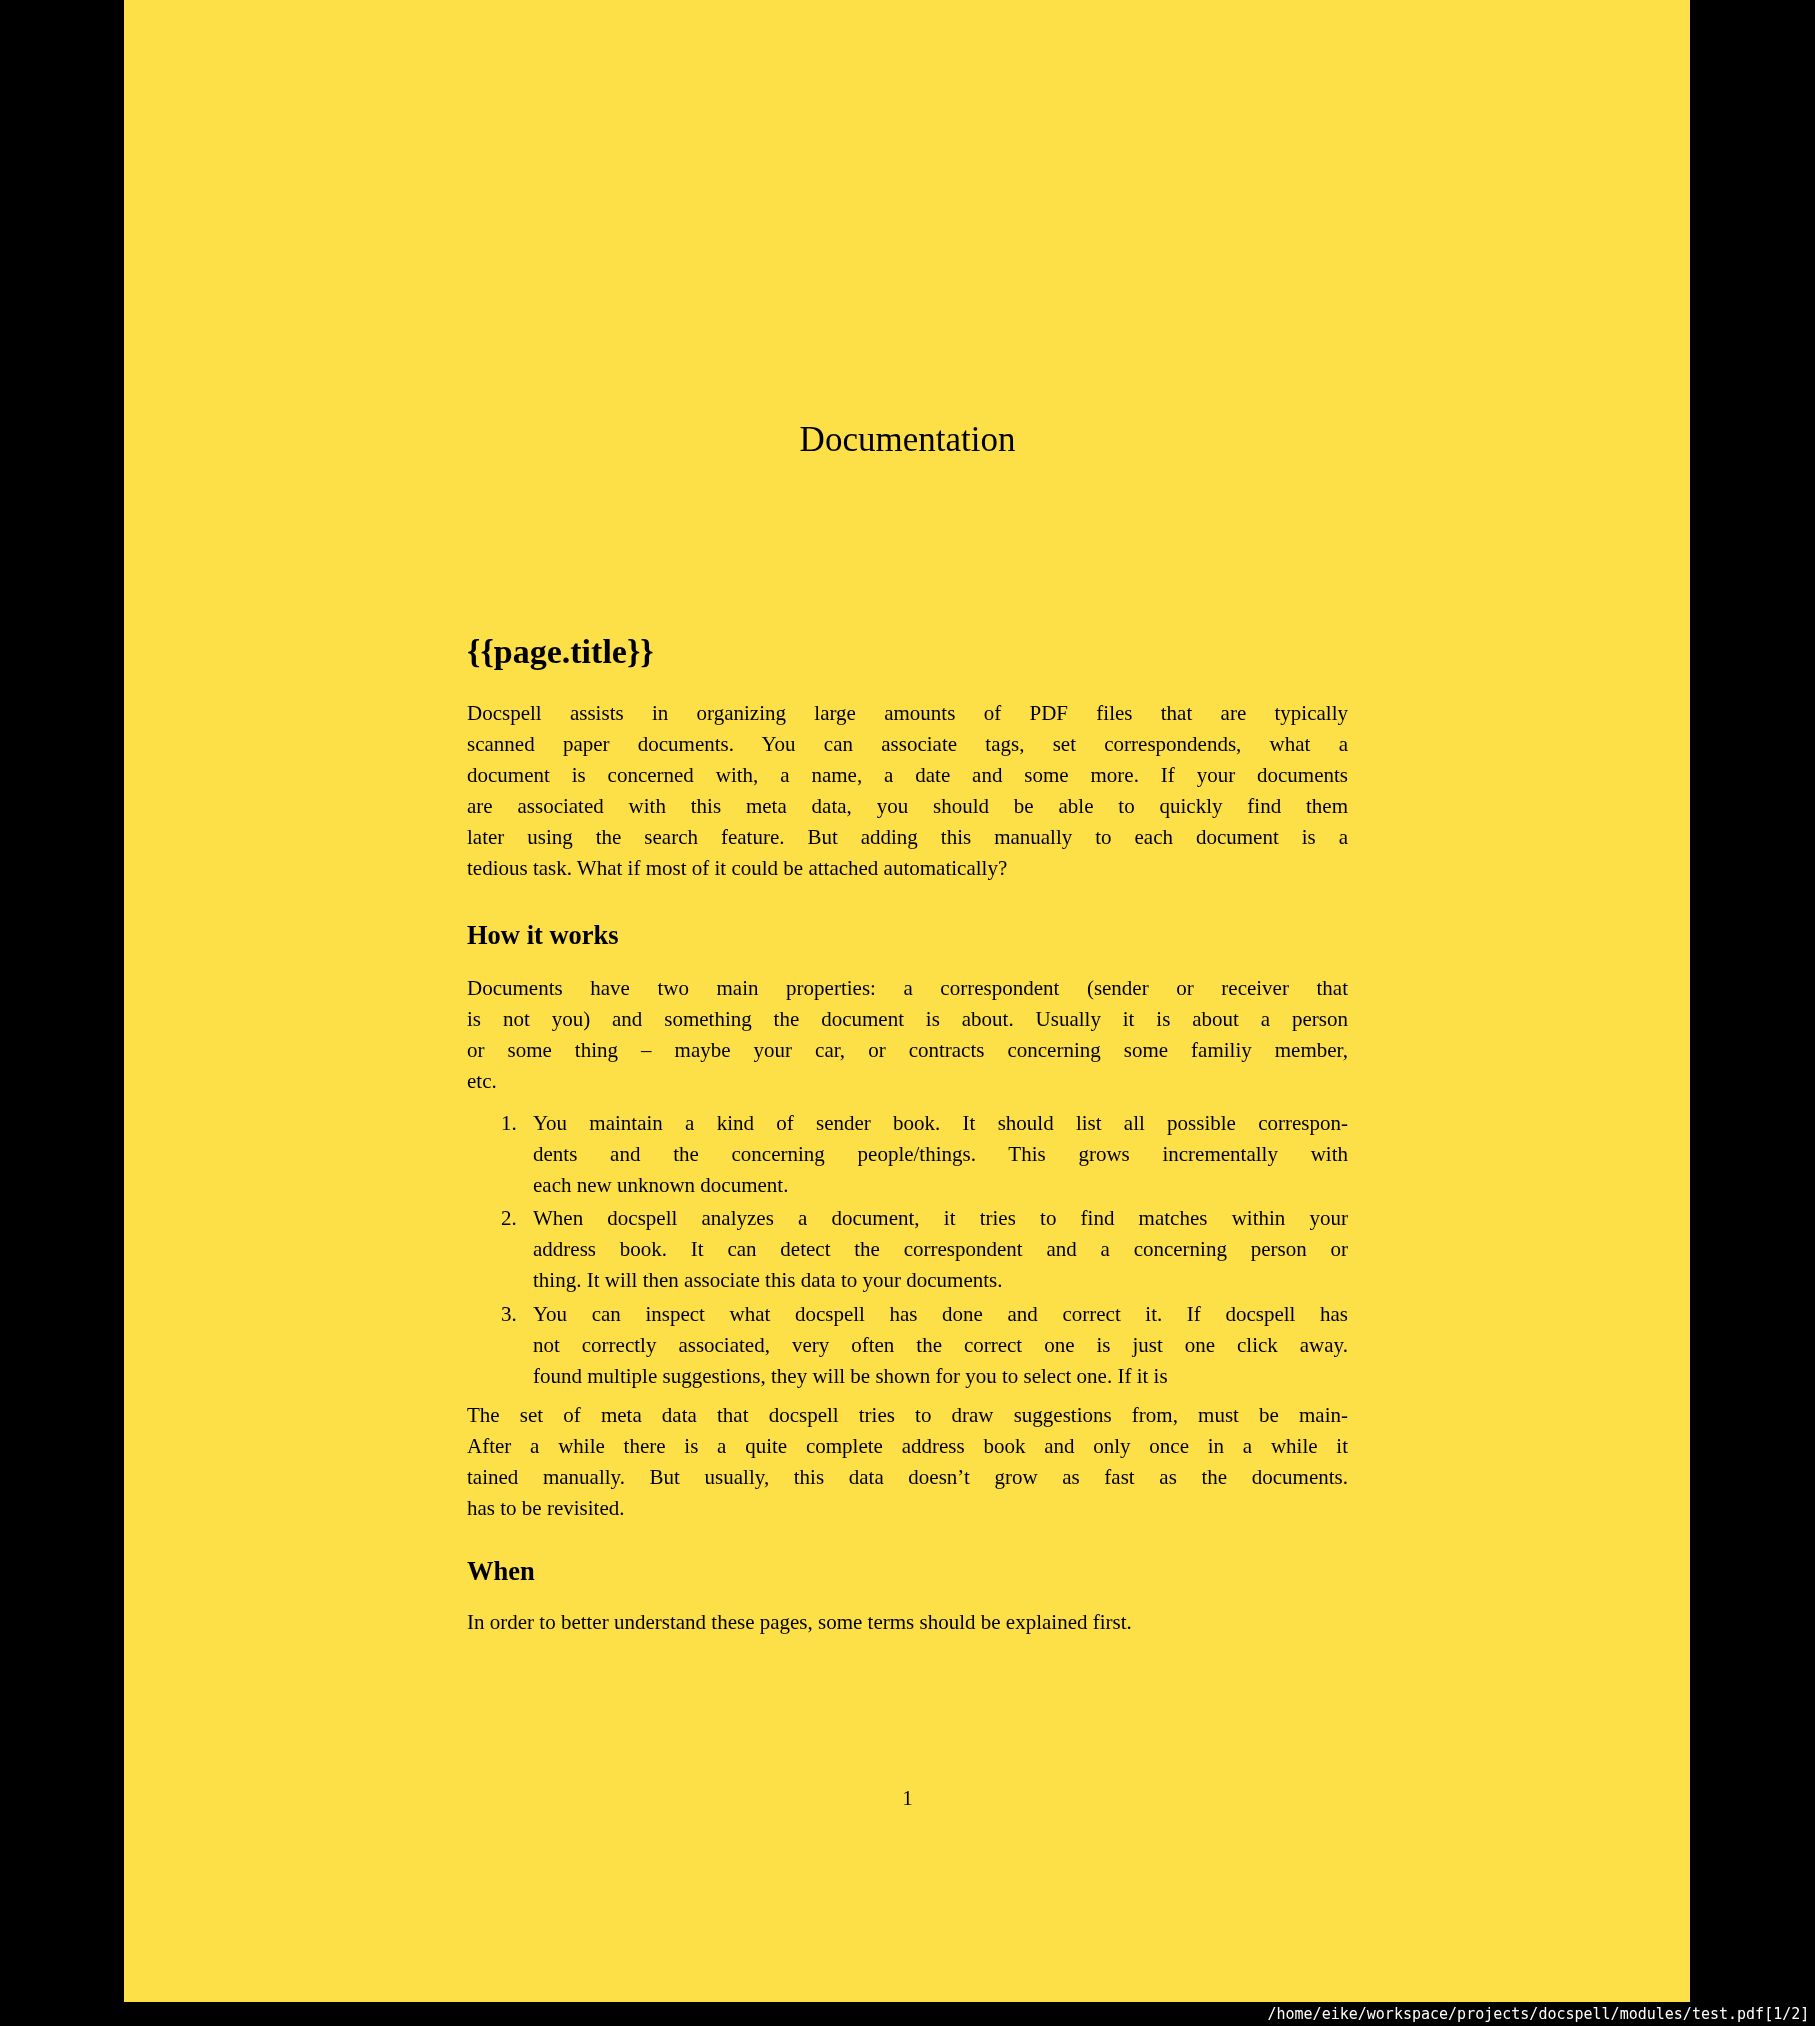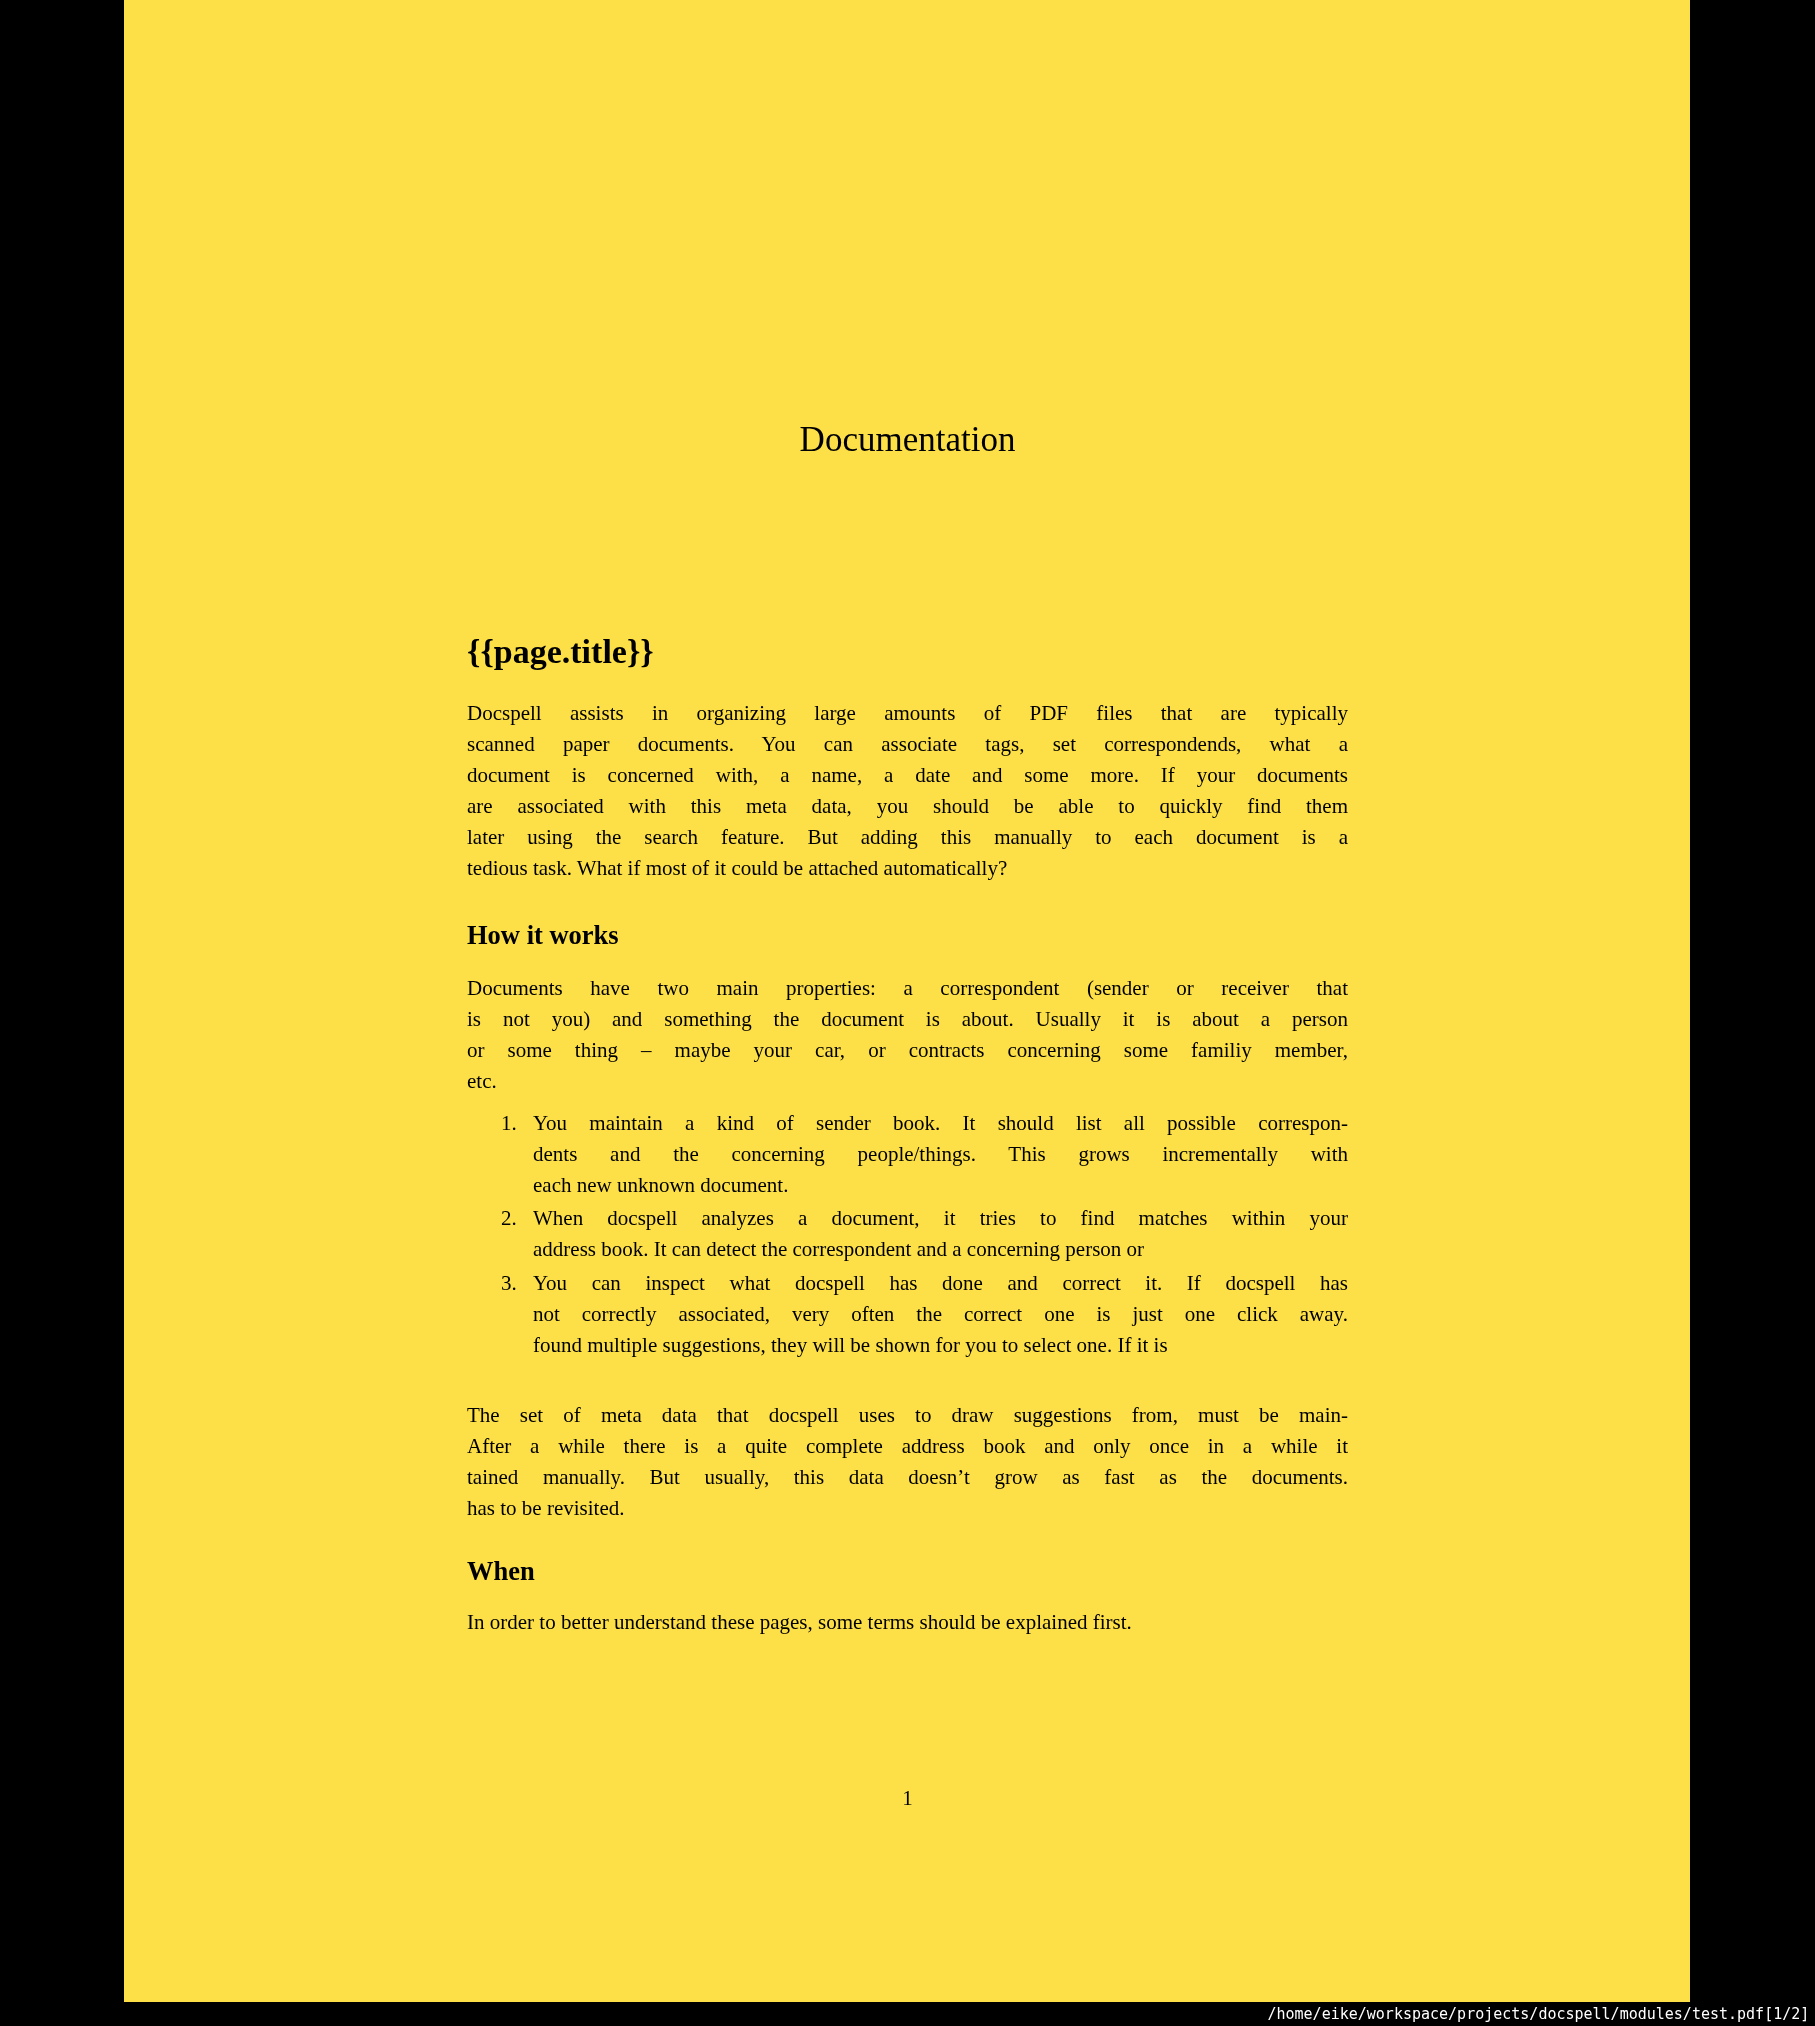--- a/index.html
+++ b/index.html
@@ -159,34 +159,35 @@
               <div>You maintain a kind of sender book. It should list all possible correspon-</div>
               <div>dents and the concerning people/things. This grows incrementally with</div>
               <div>each new unknown document.</div>
             </div>
         </div>
         <div class="list-item">
           <span class="list-marker">2.</span>
           <div class="list-lines jlines">
               <div>When docspell analyzes a document, it tries to find matches within your</div>
               <div>address book. It can detect the correspondent and a concerning person or</div>
+              <div>thing. It will then associate this data to your documents.</div>
             </div>
         </div>
         <div class="list-item">
           <span class="list-marker">3.</span>
           <div class="list-lines jlines">
               <div>You can inspect what docspell has done and correct it. If docspell has</div>
               <div>not correctly associated, very often the correct one is just one click away.</div>
               <div>found multiple suggestions, they will be shown for you to select one. If it is</div>
             </div>
         </div>
       </div>
 
       <div class="body-block p3 jlines">
-          <div>The set of meta data that docspell uses to draw suggestions from, must be main-</div>
+          <div>The set of meta data that docspell tries to draw suggestions from, must be main-</div>
           <div>After a while there is a quite complete address book and only once in a while it</div>
           <div>tained manually. But usually, this data doesn’t grow as fast as the documents.</div>
           <div>has to be revisited.</div>
         </div>
 
       <div class="h2 terms">When</div>
 
       <div class="body-block p4 jlines">
           <div>In order to better understand these pages, some terms should be explained first.</div>
         </div>

